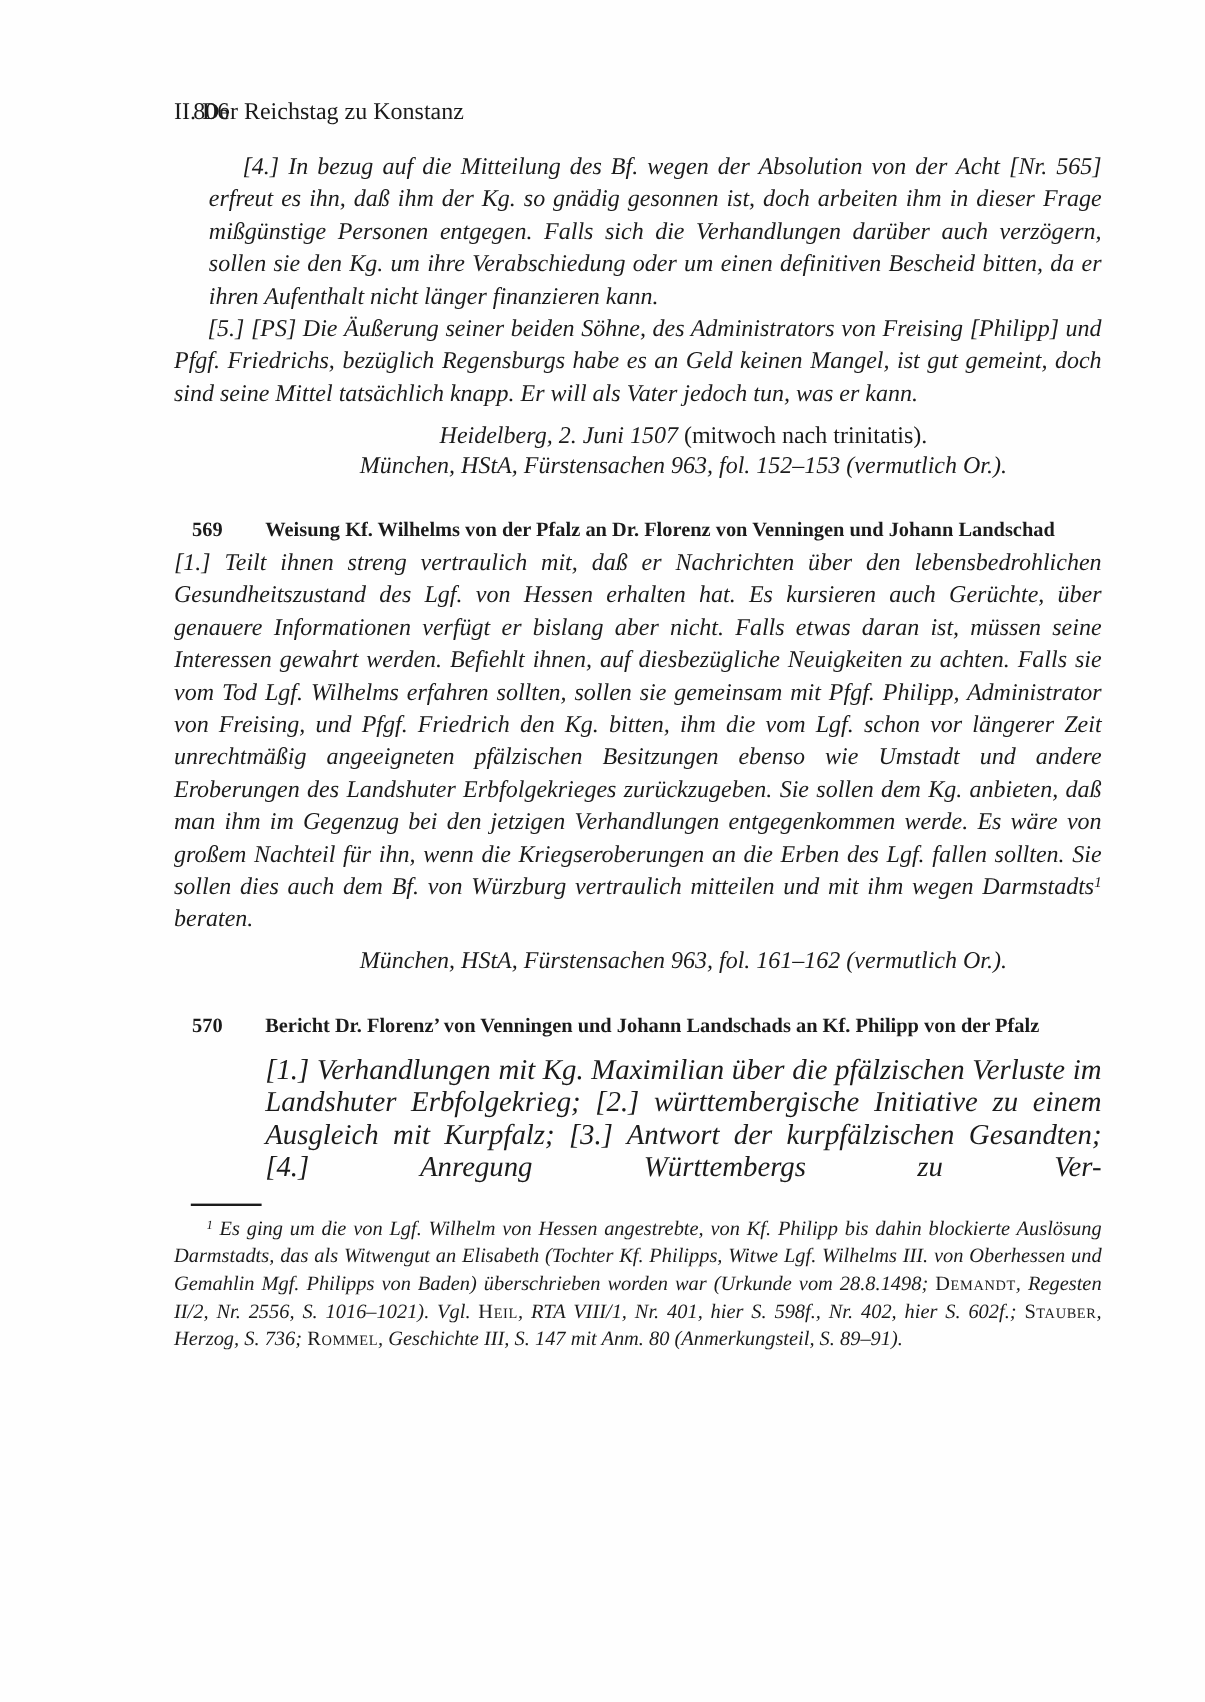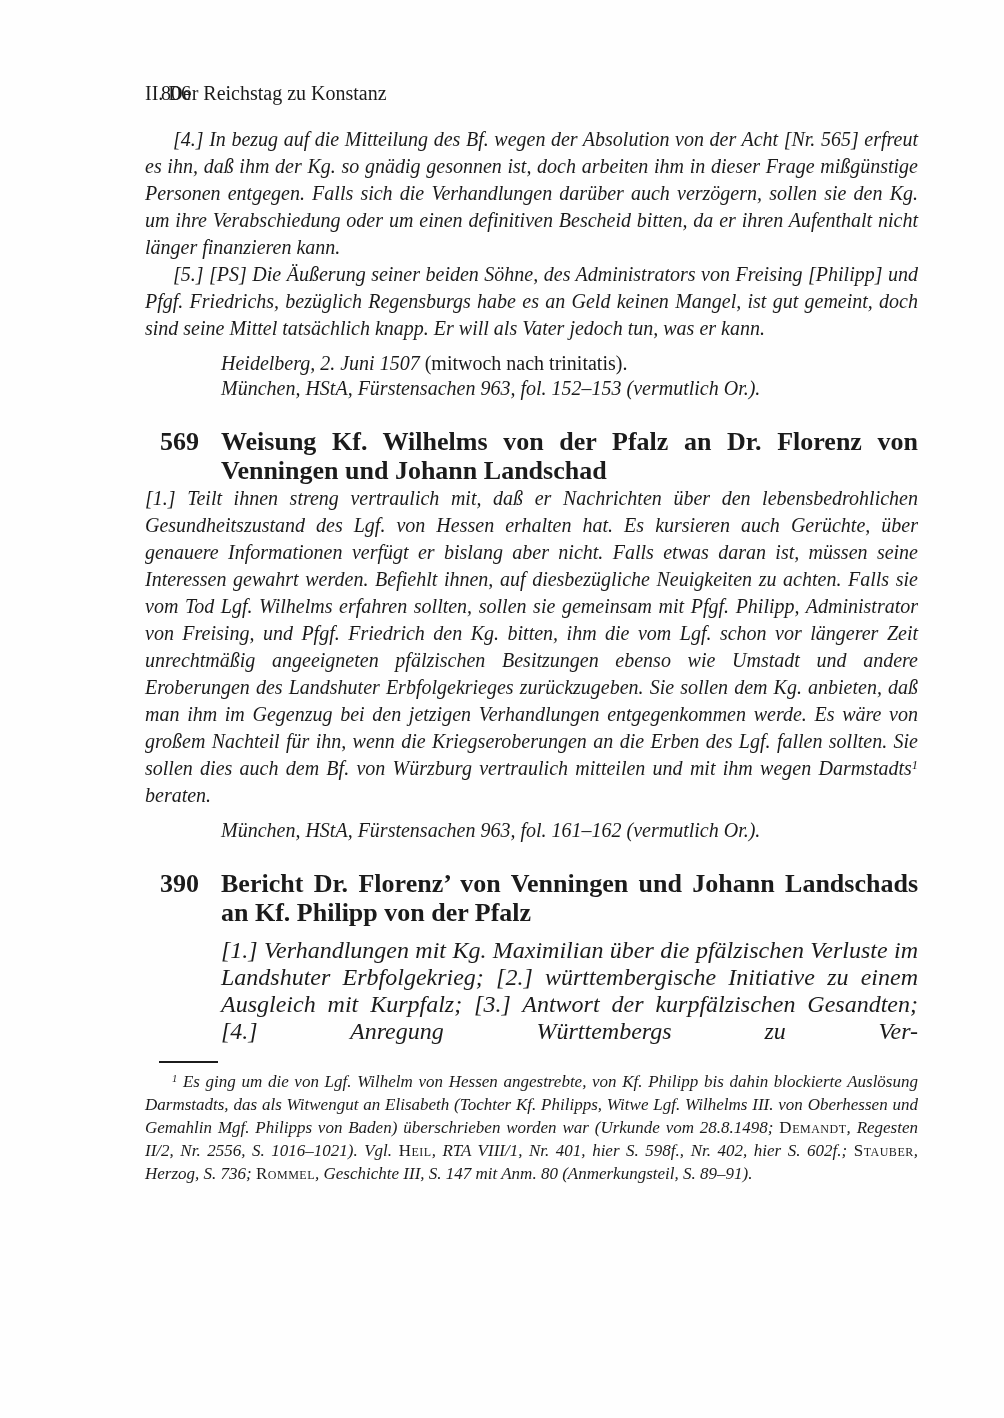--- a/index.html
+++ b/index.html
@@ -25,38 +25,39 @@
   .running-title { display: block; text-align: left; }
 
   
   p.regest {
     margin: 0;
     font-size: 20px;
     line-height: 27px;
     font-style: italic;
     text-align: justify;
   }
-  p.regest.first-after-head { margin-top: 20px; }
+  p.regest.first-after-head { margin-top: 20px; margin-left: 29px; }
   p.regest.indented { text-indent: 28px; }
 
   
   .source-block {
     margin: 9px 0 0 76px;
     font-size: 20px;
     line-height: 25px;
+    text-align: center;
   }
   .source-block .line { font-style: italic; }
   .upright { font-style: normal; }
 
   
   .entry-heading {
     display: flex;
     margin-top: 26px;
     font-weight: bold;
-    font-size: 26px;
+    font-size: 17px;
     line-height: 29px;
   }
   .entry-number { flex: 0 0 76px; box-sizing: border-box; padding-left: 15px; }
   .entry-title { flex: 1; text-align: justify; }
   .after-heading { margin-top: 9px; }
 
   
   p.abstract {
     margin: 10px 0 0 76px;
     font-size: 24px;
@@ -120,21 +121,21 @@
   </div>
 
   <p class="regest after-heading"><span>[1.] Teilt ihnen streng vertraulich mit, daß er Nachrichten über den lebensbedrohlichen Gesundheitszustand des Lgf. von Hessen erhalten hat. Es kursieren auch Gerüchte, über genauere Informationen verfügt er bislang aber nicht. Falls etwas daran ist, müssen seine Interessen gewahrt werden. Befiehlt ihnen, auf diesbezügliche Neuigkeiten zu achten. Falls sie vom Tod Lgf. Wilhelms erfahren sollten, sollen sie gemeinsam mit Pfgf. Philipp, Administrator von Freising, und Pfgf. Friedrich den Kg. bitten, ihm die vom Lgf. schon vor längerer Zeit unrechtmäßig angeeigneten pfälzischen Besitzungen ebenso wie Umstadt und andere Eroberungen des Landshuter Erbfolgekrieges zurückzugeben. Sie sollen dem Kg. anbieten, daß man ihm im Gegenzug bei den jetzigen Verhandlungen entgegenkommen werde. Es wäre von großem Nachteil für ihn, wenn die Kriegseroberungen an die Erben des Lgf. fallen sollten. Sie sollen dies auch dem Bf. von Würzburg vertraulich mitteilen und mit ihm wegen Darmstadts</span><sup class="fn-ref">1</sup><span> beraten.</span></p>
 
 
   <div class="source-block">
     <div class="line">München, HStA, Fürstensachen 963, fol. 161–162 (vermutlich Or.).</div>
   </div>
 
   <div class="entry-heading">
-    <span class="entry-number">390</span>
+    <span class="entry-number">570</span>
     <span class="entry-title">Bericht Dr. Florenz’ von Venningen und Johann Landschads an Kf. Philipp von der Pfalz</span>
   </div>
 
   <p class="abstract">[1.] Verhandlungen mit Kg. Maximilian über die pfälzischen Verluste im Landshuter Erbfolgekrieg; [2.] württembergische Initiative zu einem Ausgleich mit Kurpfalz; [3.] Antwort der kurpfälzischen Gesandten; [4.] Anregung Württembergs zu Ver-</p>
 
   <div class="footnote-rule"></div>
 
   <p class="footnote"><sup class="fn-ref">1</sup><span> Es ging um die von Lgf. Wilhelm von Hessen angestrebte, von Kf. Philipp bis dahin blockierte Auslösung Darmstadts, das als Witwengut an Elisabeth (Tochter Kf. Philipps, Witwe Lgf. Wilhelms III. von Oberhessen und Gemahlin Mgf. Philipps von Baden) überschrieben worden war (Urkunde vom 28.8.1498; </span><span class="smallcaps">Demandt</span><span>, Regesten II/2, Nr. 2556, S. 1016–1021). Vgl. </span><span class="smallcaps">Heil</span><span>, RTA VIII/1, Nr. 401, hier S. 598f., Nr. 402, hier S. 602f.; </span><span class="smallcaps">Stauber</span><span>, Herzog, S. 736; </span><span class="smallcaps">Rommel</span><span>, Geschichte III, S. 147 mit Anm. 80 (Anmerkungsteil, S. 89–91).</span></p>
 
 </div>

